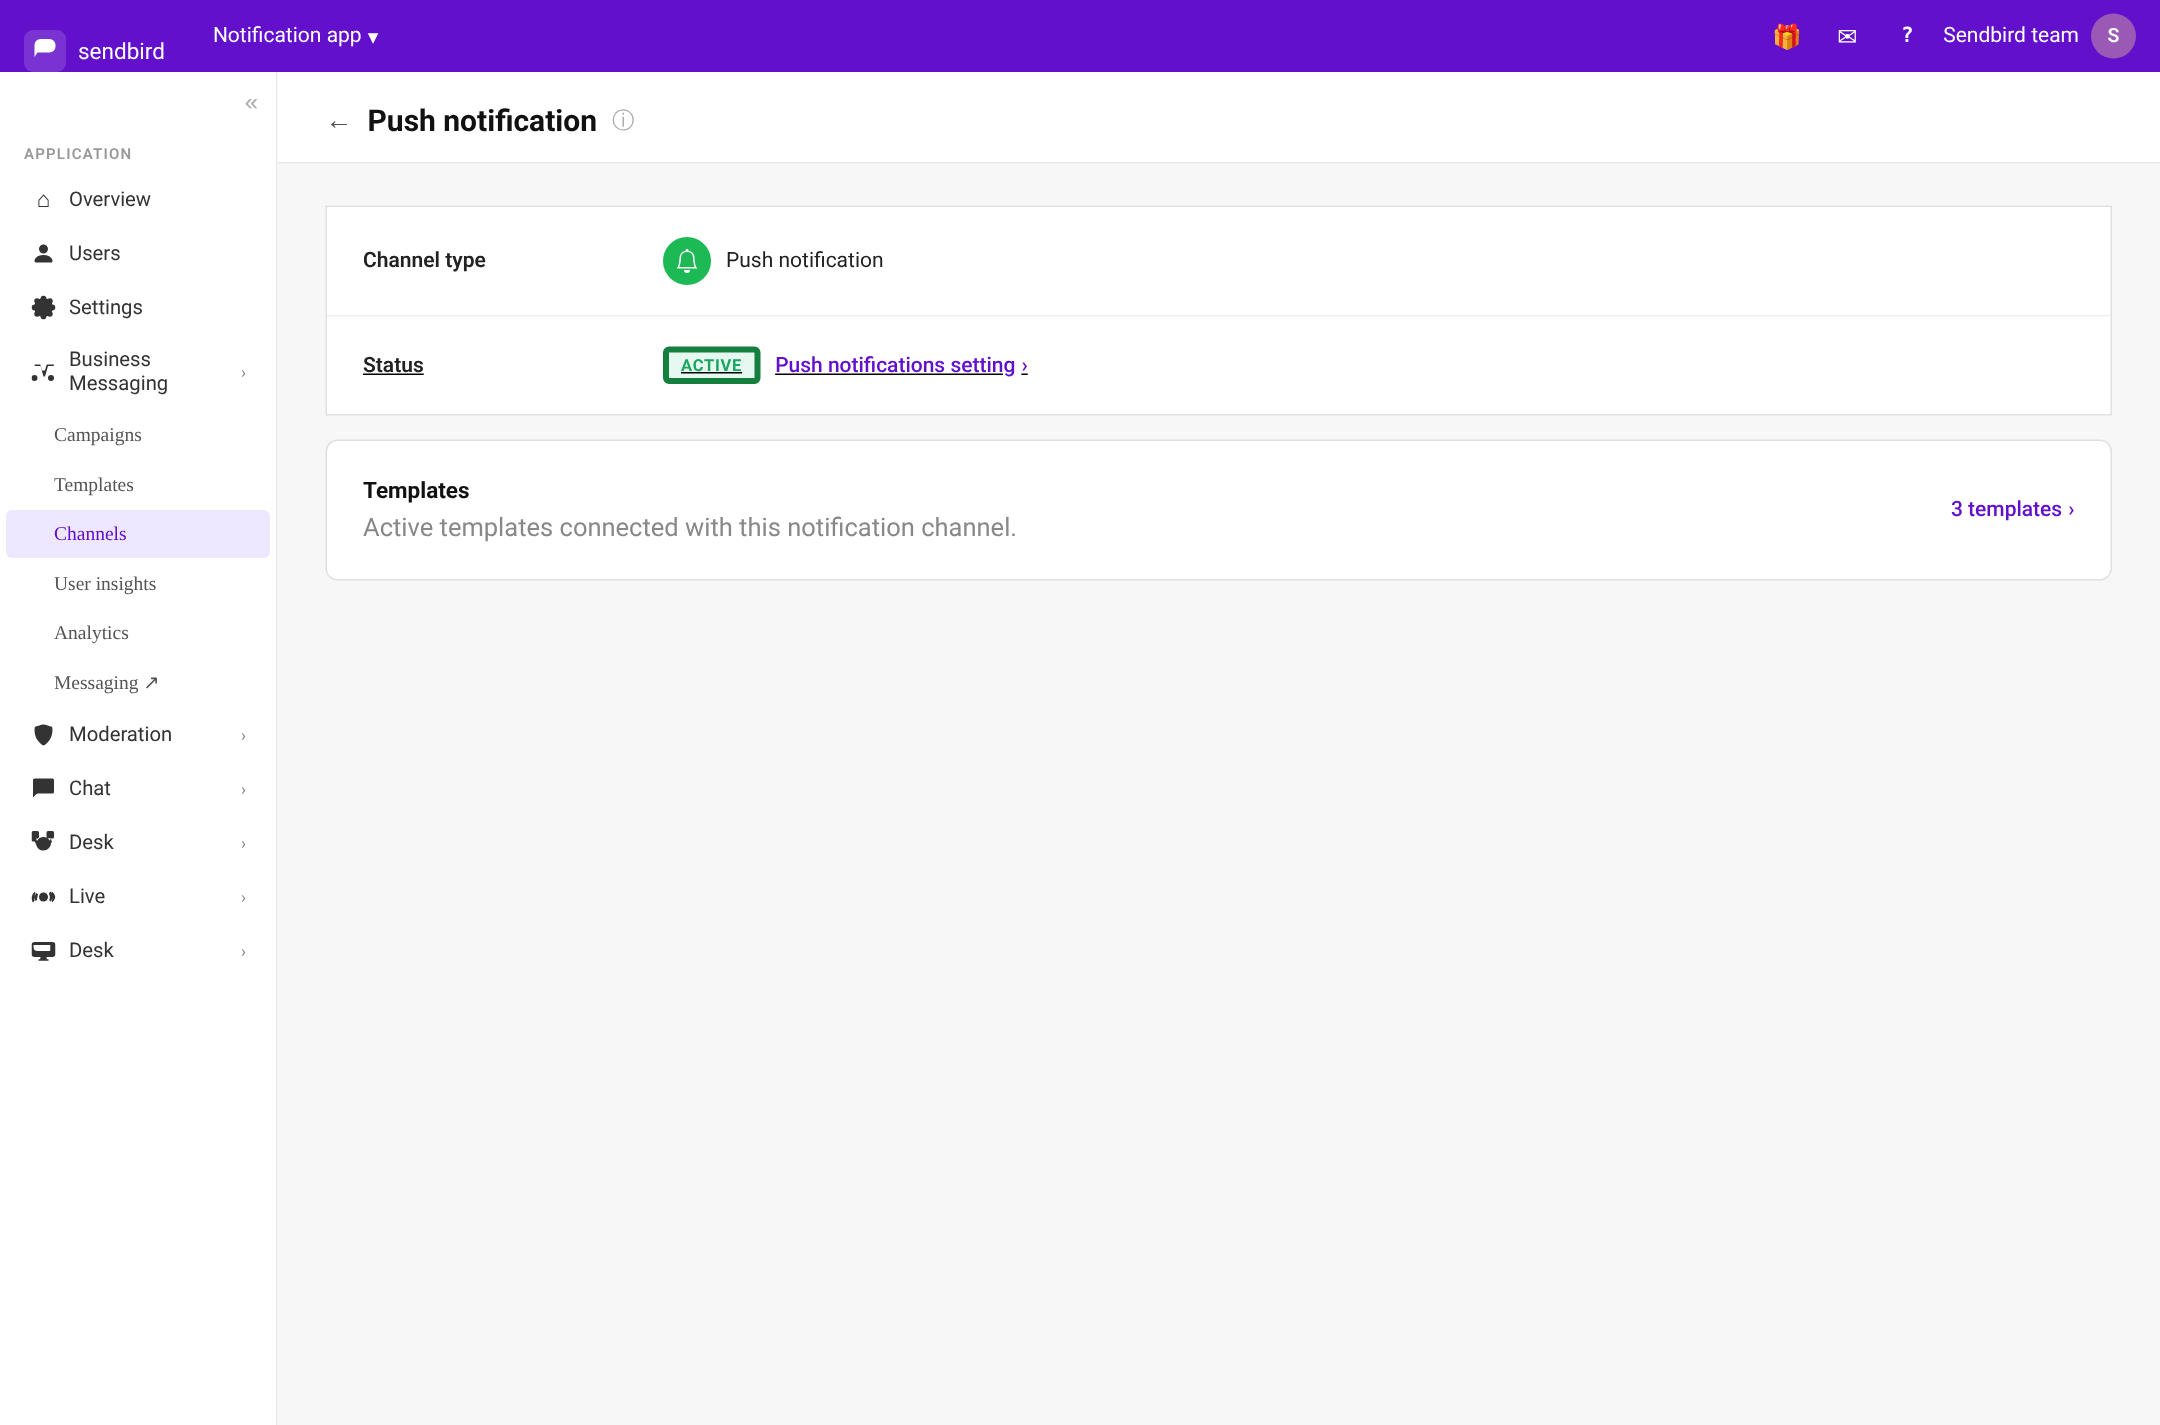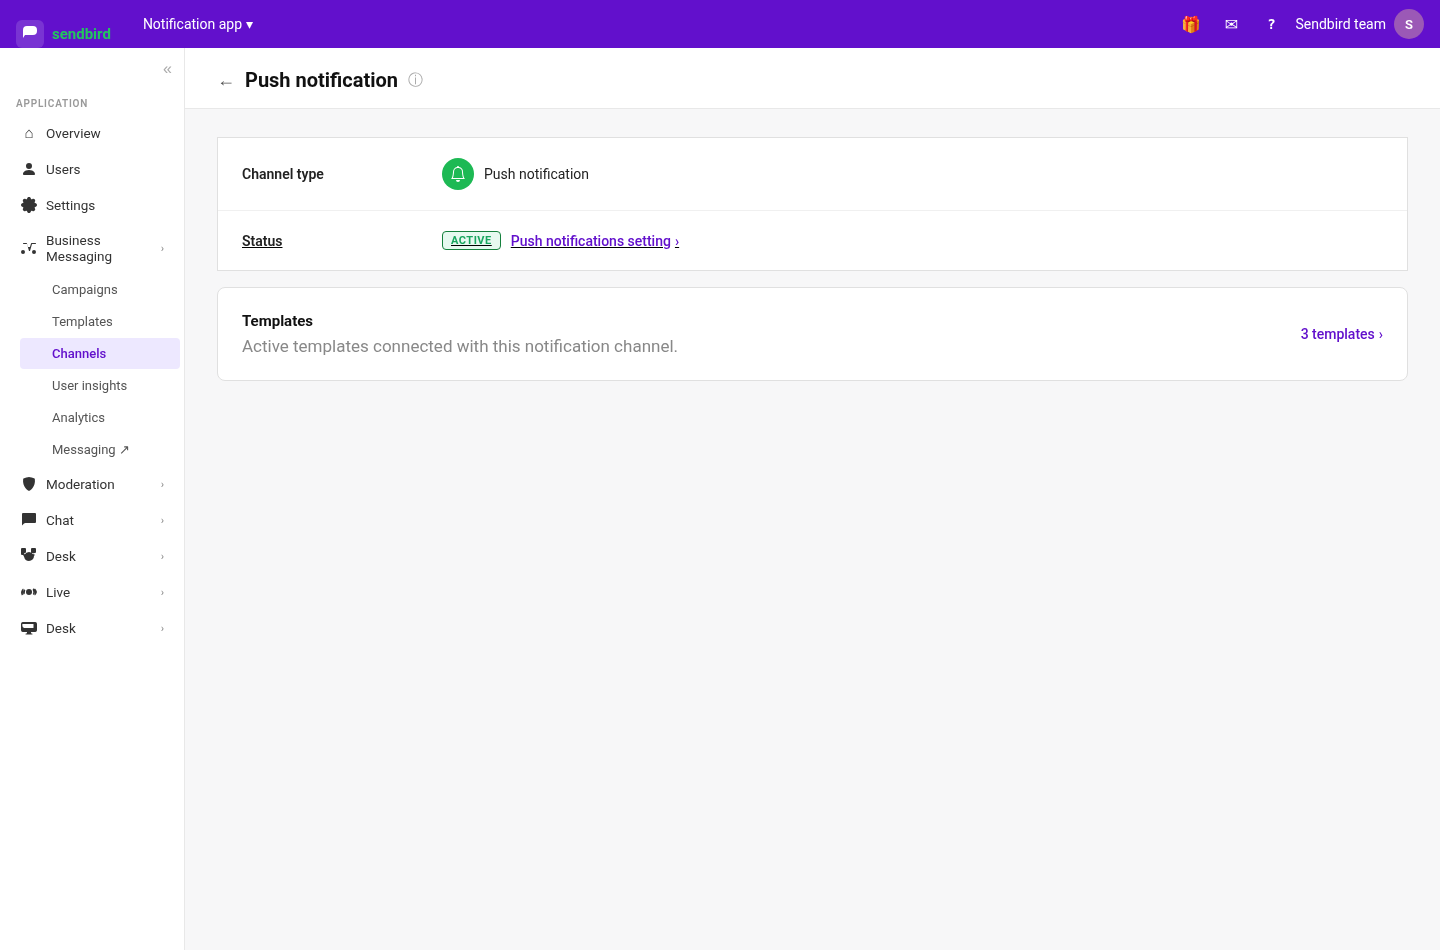--- a/index.html
+++ b/index.html
@@ -12,22 +12,22 @@
       display: flex;
       align-items: center;
       padding: 0 16px;
       flex-shrink: 0;
       z-index: 10;
     }
     .topnav-logo {
       display: flex;
       align-items: center;
       gap: 8px;
-      color: #22c55e;
-      font-weight: 700;
+      color: #ffffff;
+      font-weight: 400;
       font-size: 15px;
       margin-top: 20px;
     }
     .topnav-logo-icon {
       width: 28px;
       height: 28px;
     }
     .topnav-app-selector {
       display: flex;
       align-items: center;
@@ -121,21 +121,21 @@
       gap: 8px;
       padding: 8px 16px;
       font-size: 13.5px;
       color: #333;
       cursor: pointer;
       margin: 1px 4px;
       border-radius: 4px;
     }
     .sidebar-group-header .icon { width: 18px; height: 18px; display: flex; align-items: center; justify-content: center; font-size: 15px; flex-shrink: 0; }
     .sidebar-group-header .chevron { margin-left: auto; font-size: 11px; color: #888; }
-    .sidebar-submenu { padding-left: 16px; }
+    .sidebar-submenu { padding-left: 0; font-family: Liberation Serif, serif; }
     .sidebar-submenu .sidebar-item { padding-left: 32px; font-size: 13px; color: #555; }
     .sidebar-submenu .sidebar-item.active { color: #6210cc; background: #ede8ff; }
 
     
     .main-content {
       flex: 1;
       padding: 0;
       overflow-y: auto;
       background: #f7f7f8;
     }
@@ -206,21 +206,21 @@
       border-radius: 50%;
       display: flex;
       align-items: center;
       justify-content: center;
       color: white;
       font-size: 15px;
     }
     .badge-active {
       background: #e6f9f0;
       color: #1aa660;
-      border: 1px solid #15803d;
+      border: 4px solid #15803d;
       border-radius: 4px;
       font-size: 11px;
       font-weight: 700;
       padding: 2px 8px;
       letter-spacing: 0.5px;
     }
     .push-setting-link {
       color: #6210cc;
       font-size: 14px;
       font-weight: 500;

